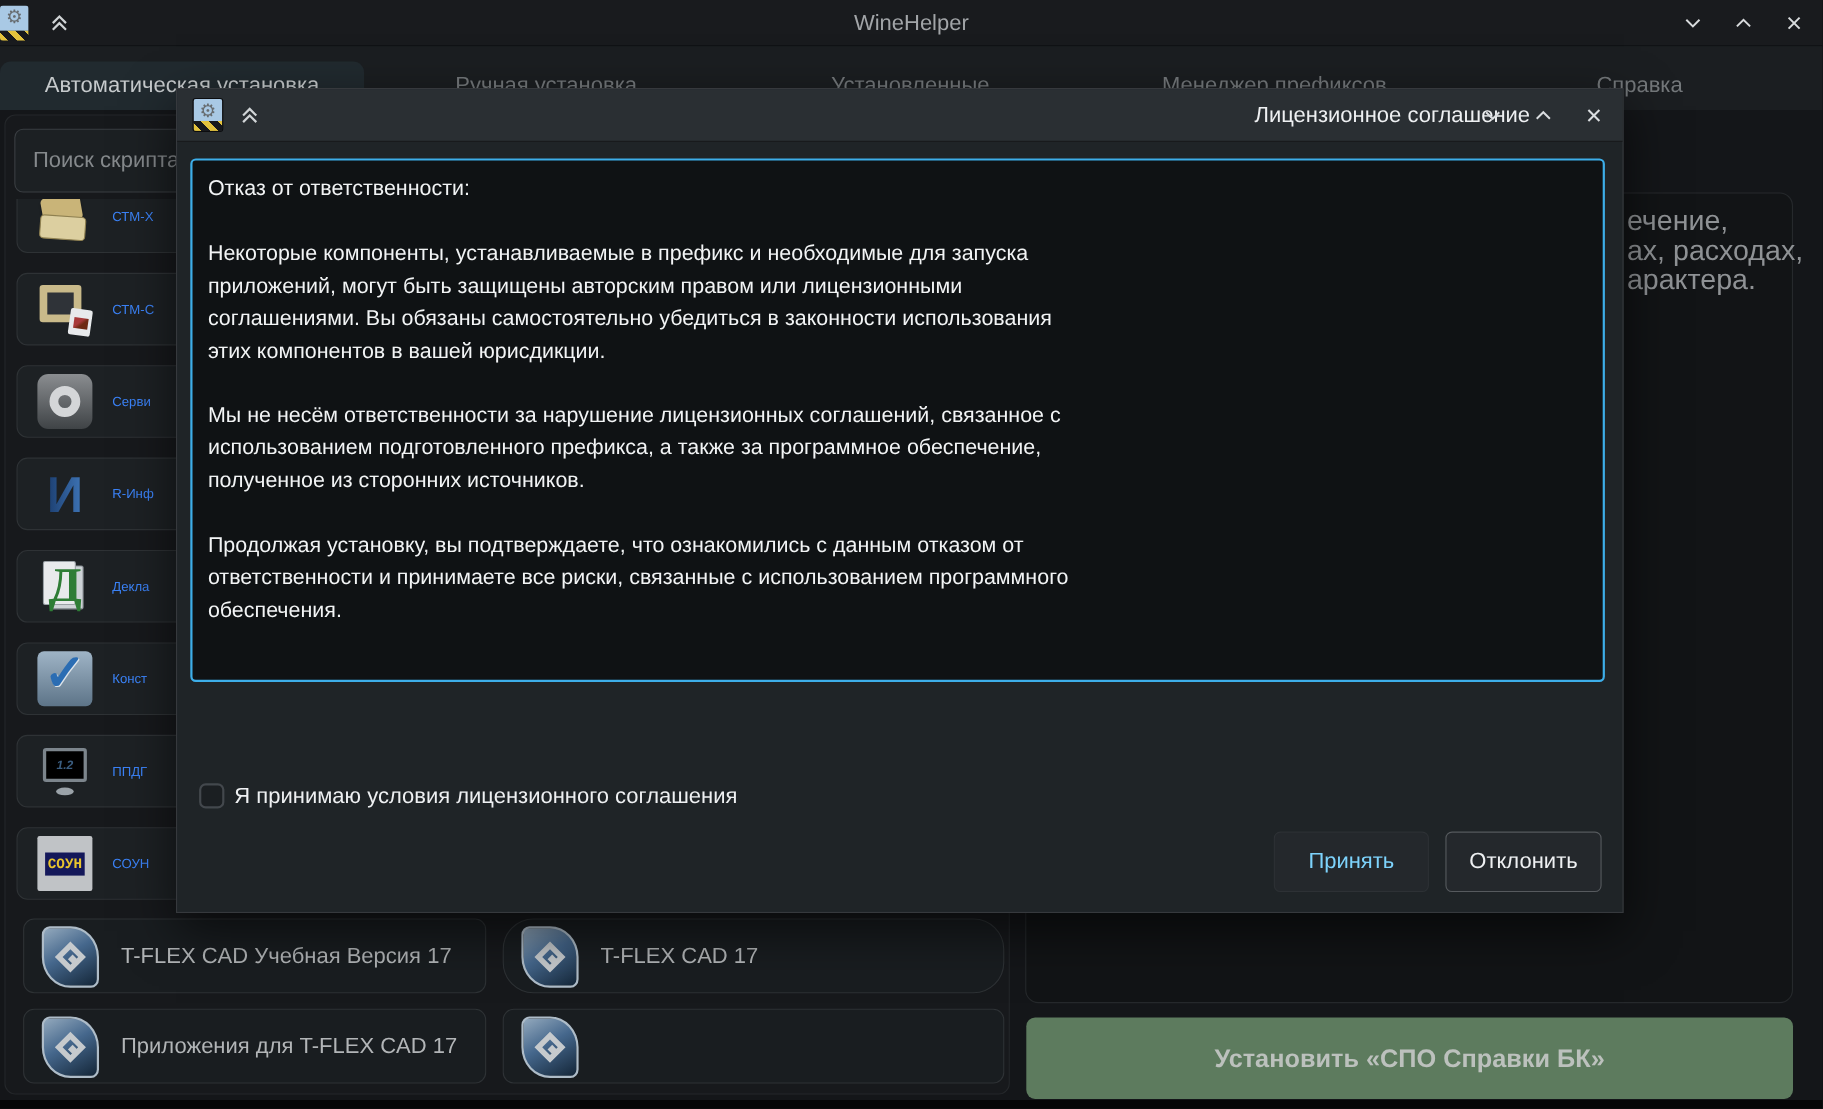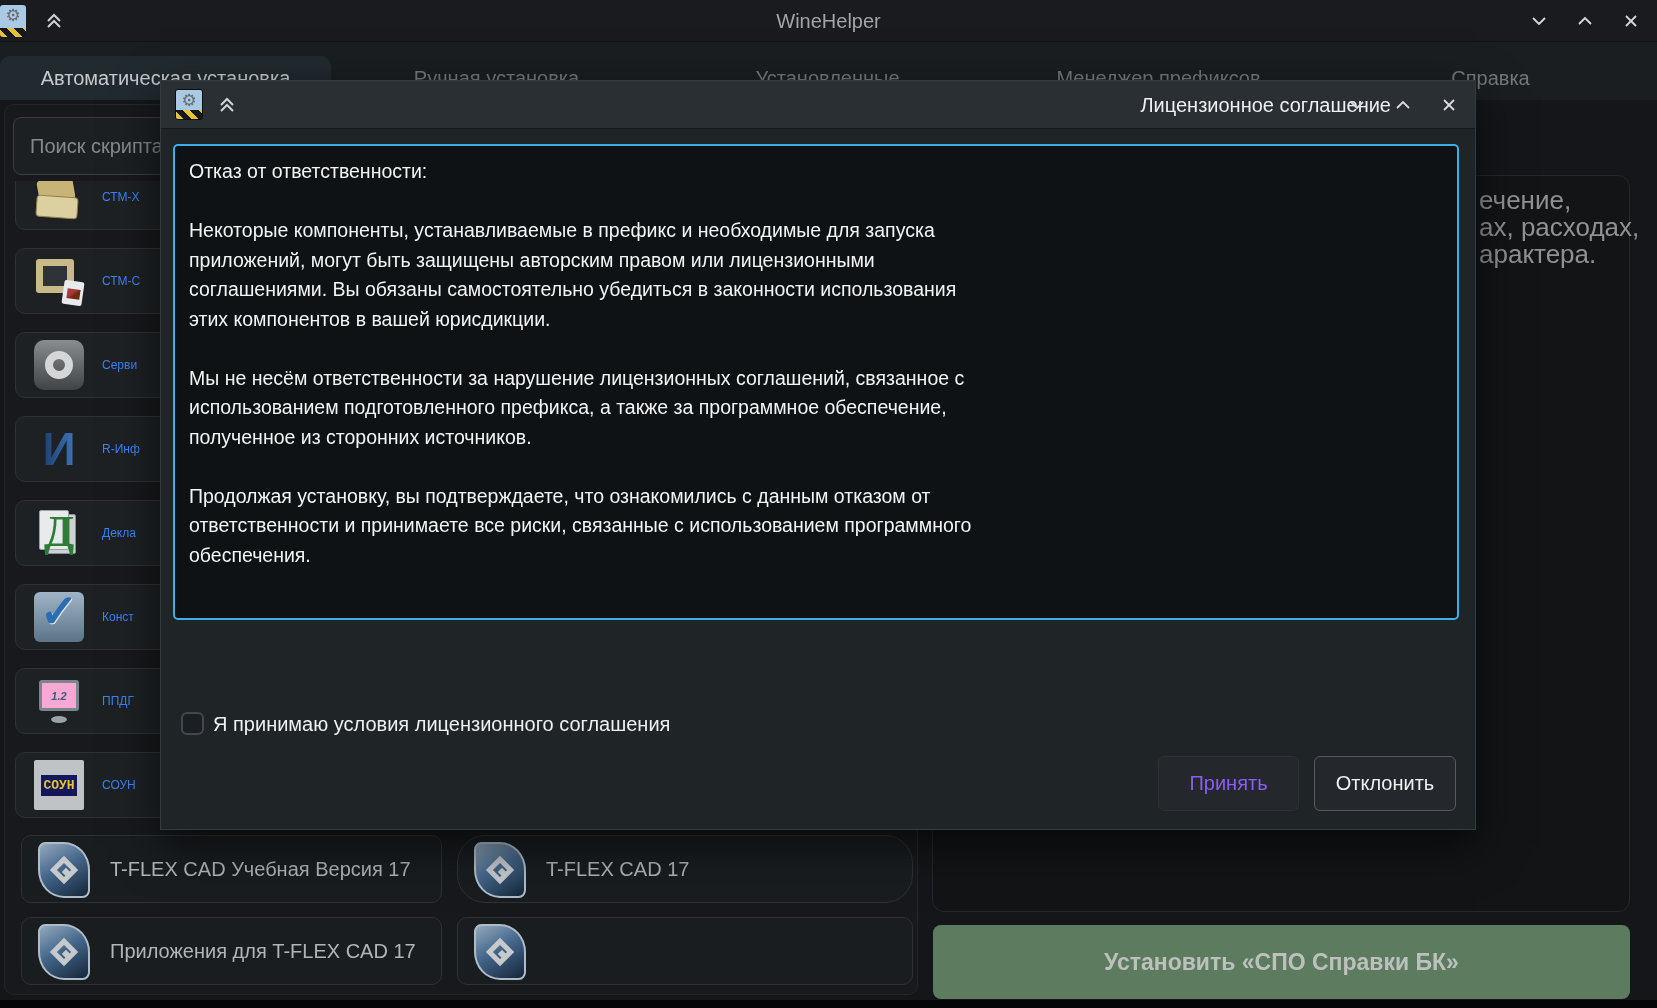--- a/index.html
+++ b/index.html
@@ -53,21 +53,21 @@
   .ic-frame .scr { position:absolute; right:4px; bottom:7px; width:13px; height:10px; background:linear-gradient(135deg,#a83a3a 40%,#6e2a12 60%); transform:rotate(8deg); }
   .ic-ring { background:linear-gradient(180deg,#8a8d90,#3f4346); border-radius:10px; }
   .ic-ring .rng { position:absolute; left:11px; top:11px; width:28px; height:28px; border:8px solid #d4d6d8; border-radius:50%; }
   .ic-i { display:flex; align-items:center; justify-content:center; }
   .ic-i .gl { font-size:46px; font-weight:bold; background:linear-gradient(90deg,#1b3d6e,#3f76b8); -webkit-background-clip:text; background-clip:text; color:transparent; }
   .ic-docs .d2 { position:absolute; left:12px; top:6px; width:30px; height:40px; background:#cdd2d6; border:1px solid #8a9196; border-radius:2px; }
   .ic-docs .d1 { position:absolute; left:5px; top:2px; width:30px; height:40px; background:#e8eaec; border:1px solid #9aa1a6; border-radius:2px; }
   .ic-docs .dd { position:absolute; left:10px; top:0px; font-family:"Liberation Serif", serif; font-size:44px; line-height:48px; color:#2e7d36; font-weight:bold; }
   .ic-check { background:linear-gradient(180deg,#9fb4c6,#5d7488); border-radius:6px; }
   .ic-check .ck { position:absolute; left:0; right:0; top:-8px; text-align:center; font-size:46px; color:#2b6db3; font-weight:bold; text-shadow:1px 1px 0 #dde4ea; }
-  .ic-monitor .scrn { position:absolute; left:5px; top:4px; width:40px; height:31px; background:#f9a8d4; border:3px solid #7c858c; border-radius:3px; display:flex; align-items:center; justify-content:center; font-size:11px; color:#3a5d80; font-weight:bold; }
+  .ic-monitor .scrn { position:absolute; left:5px; top:4px; width:40px; height:31px; background:#000000; border:3px solid #7c858c; border-radius:3px; display:flex; align-items:center; justify-content:center; font-size:11px; color:#3a5d80; font-weight:bold; }
   .ic-monitor .stand { position:absolute; left:17px; bottom:3px; width:16px; height:7px; background:#9aa2a8; border-radius:50%; }
   .ic-soun { background:#c0c3c6; border-radius:2px; display:flex; align-items:center; justify-content:center; }
   .ic-soun .sn { background:#14185a; color:#e8c42e; font-family:"Liberation Mono", monospace; font-weight:bold; font-size:13px; padding:3px 2px; }
 
   
   .tcard { position:absolute; height:68px; background:#191d20; border:1px solid #2e3235; border-radius:10px; }
   .tcard .lbl { position:absolute; left:88px; top:0; height:66px; line-height:66px; font-size:20px; color:#b2b5b7; white-space:nowrap; }
   .ic-tflex { position:absolute; left:16px; top:6px; width:52px; height:56px;
       background:linear-gradient(150deg,#93a9bd 0%,#45678c 45%,#142638 100%);
       border:2px solid #aebcc8; border-radius:14% 50% 14% 50%; }
@@ -94,21 +94,21 @@
   .license-box { position:absolute; left:12px; top:63px; width:1286px; height:476px;
       background:#0f1214; border:2px solid #3daee9; border-radius:5px;
       color:#f2f4f5; font-size:19.5px; line-height:29.5px; padding:11px 14px;
       white-space:pre-line; overflow:hidden; }
   .license-checkbox { position:absolute; left:20px; top:631px; width:23px; height:23px;
       border:2px solid #43484d; border-radius:6px; background:#1b1f22; }
   .cb-label { position:absolute; left:52px; top:623px; height:40px; line-height:40px; font-size:20px; color:#eef0f2; }
 
   .dlg-btn { position:absolute; top:675px; height:55px; border-radius:6px; font-size:20px;
       display:flex; align-items:center; justify-content:center; font-family:"Liberation Sans", sans-serif; }
-  .btn-accept { left:997px; width:141px; background:#24282c; color:#8b5cf6; border:1px solid #2d3135; }
+  .btn-accept { left:997px; width:141px; background:#24282c; color:#7dd3fc; border:1px solid #2d3135; }
   .btn-decline { left:1153px; width:142px; background:#24282c; color:#eef0f2; border:1px solid #565a5e; }
 
   svg { display:block; }
 </style>
 </head>
 <body>
 
 <div class="stage">
 
   <div class="main-window">

